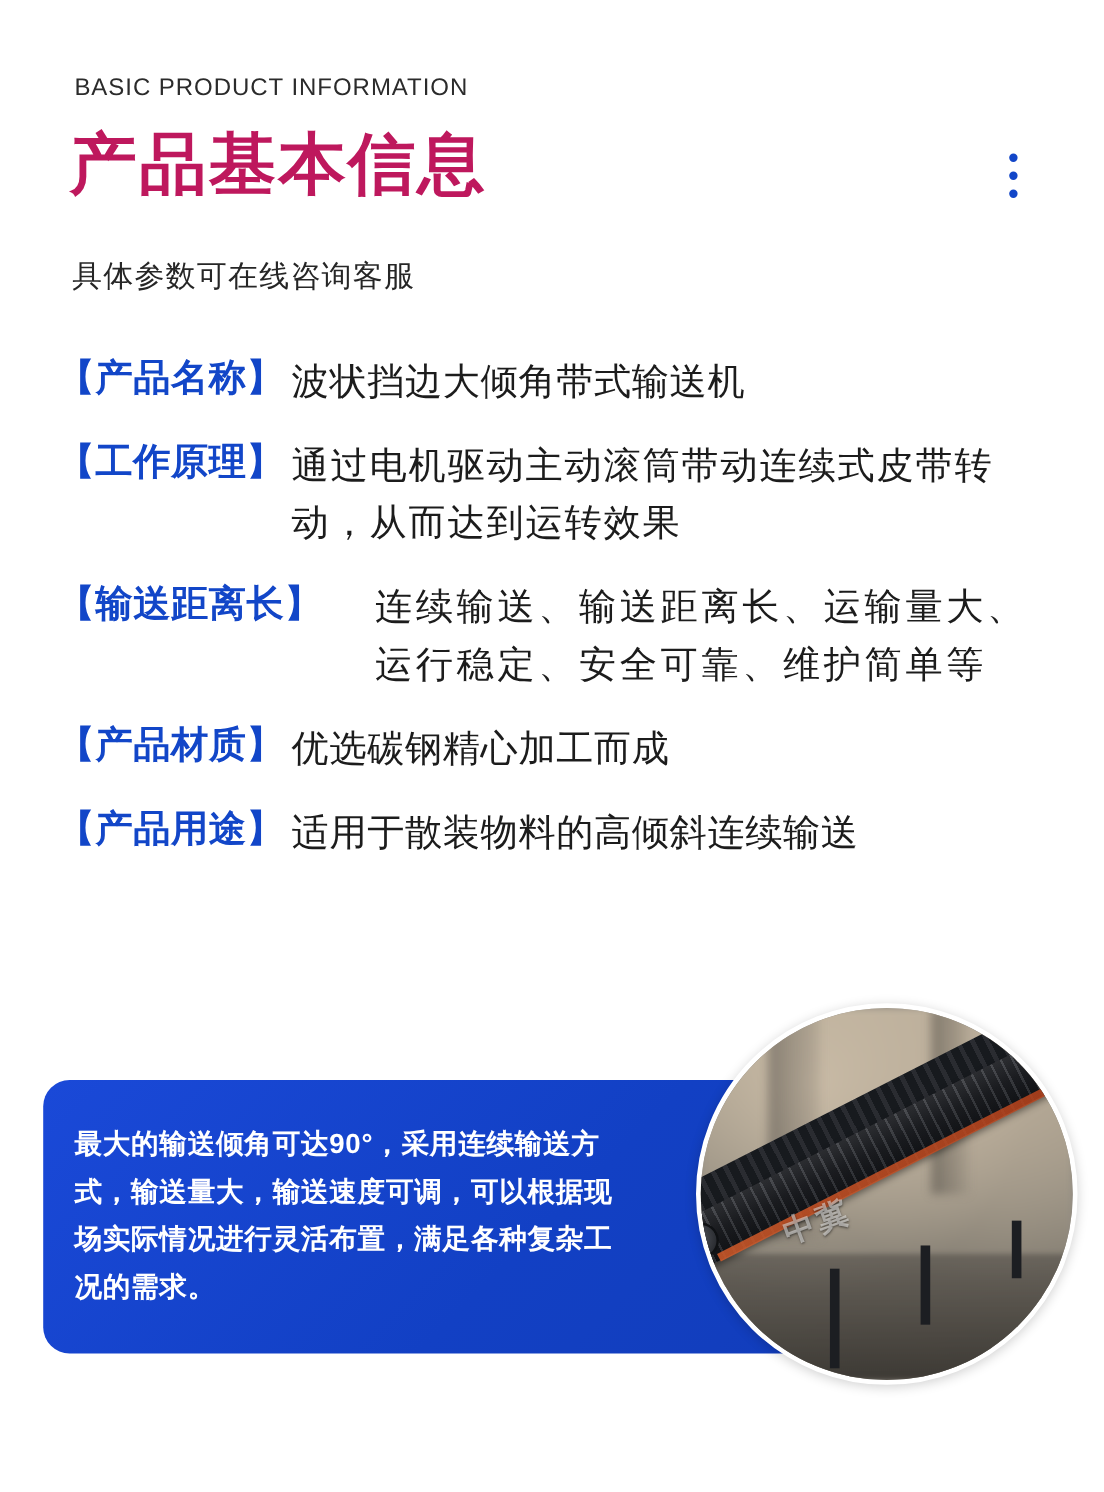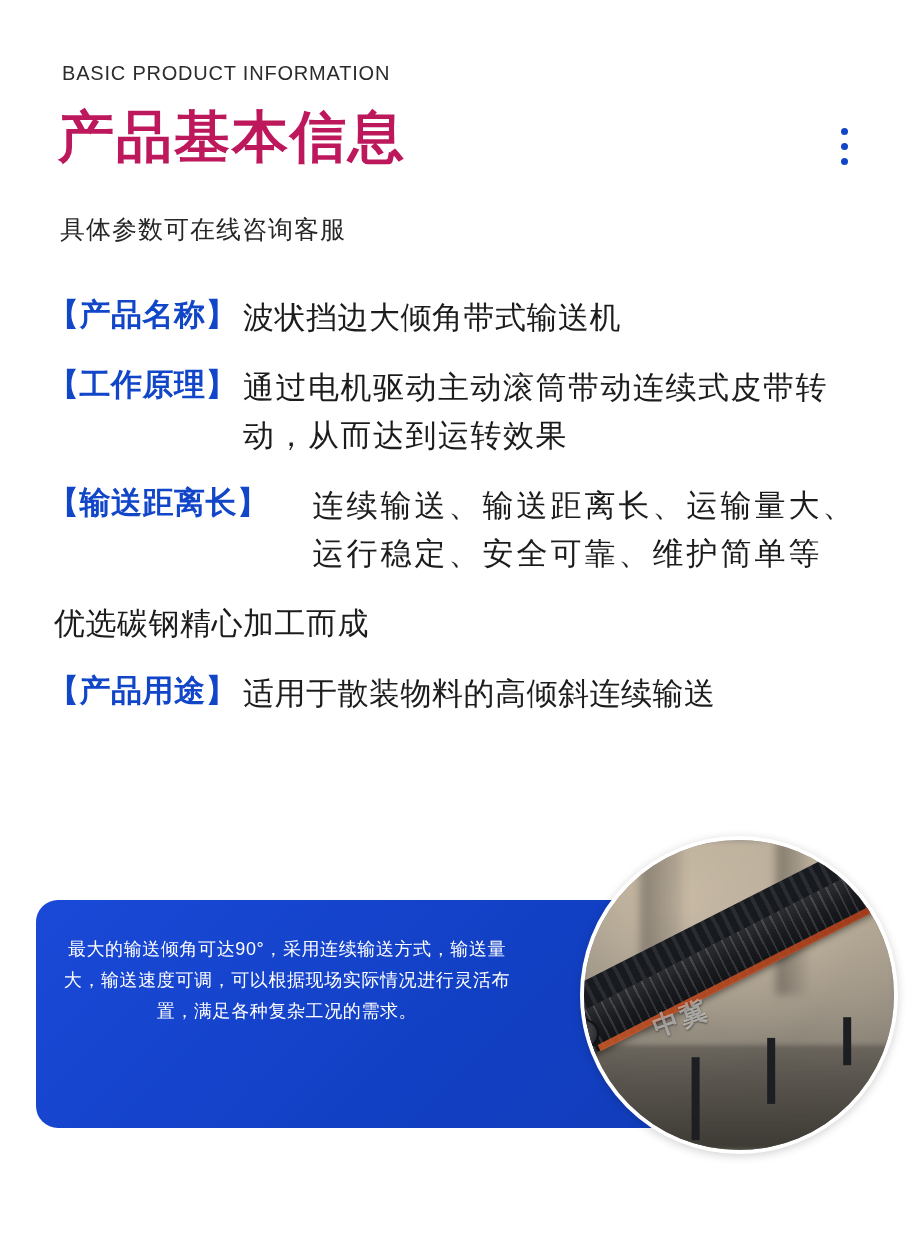--- a/index.html
+++ b/index.html
@@ -107,26 +107,25 @@
     top: 900px;
     width: 672px;
     height: 228px;
     background: linear-gradient(135deg, #1a49d8 0%, #1240c4 60%, #123dbb 100%);
     border-radius: 22px;
     box-sizing: border-box;
     padding: 34px 40px 30px 26px;
   }
   .highlight-text {
     color: #ffffff;
-    font-size: 18px;
+    font-size: 23px;
     line-height: 1.72;
     letter-spacing: 0.6px;
-    font-weight: 400;
+    font-weight: 700;
     width: 450px;
-    text-align: center;
   }
 
   
   .photo-circle {
     position: absolute;
     left: 580px;
     top: 836px;
     width: 310px;
     height: 310px;
     border-radius: 50%;
@@ -274,20 +273,21 @@
       <div class="spec-label">【工作原理】</div>
       <div class="spec-value">通过电机驱动主动滚筒带动连续式皮带转动，从而达到运转效果</div>
     </div>
 
     <div class="spec-row wide">
       <div class="spec-label">【输送距离长】</div>
       <div class="spec-value">连续输送、输送距离长、运输量大、运行稳定、安全可靠、维护简单等</div>
     </div>
 
     <div class="spec-row tight">
+      <div class="spec-label">【产品材质】</div>
       <div class="spec-value">优选碳钢精心加工而成</div>
     </div>
 
     <div class="spec-row tight">
       <div class="spec-label">【产品用途】</div>
       <div class="spec-value">适用于散装物料的高倾斜连续输送</div>
     </div>
 
   </div>
 

